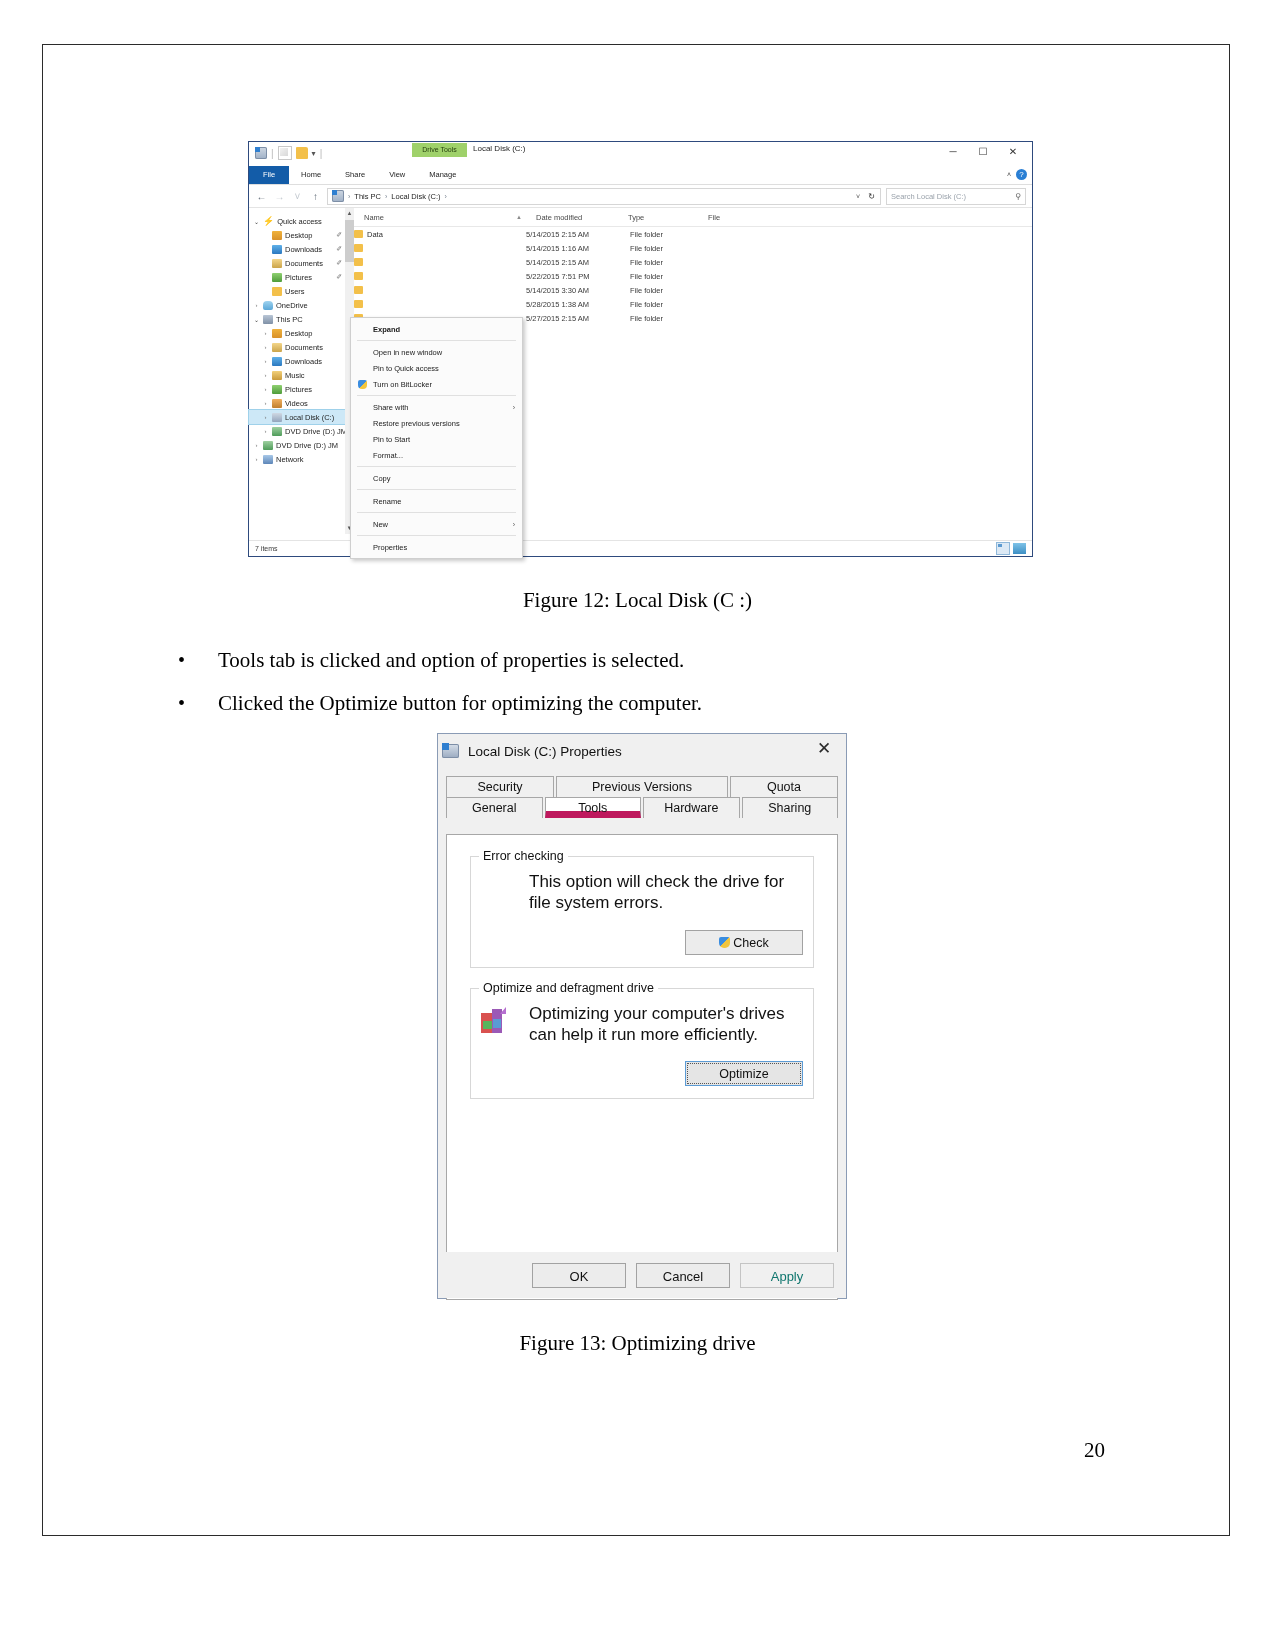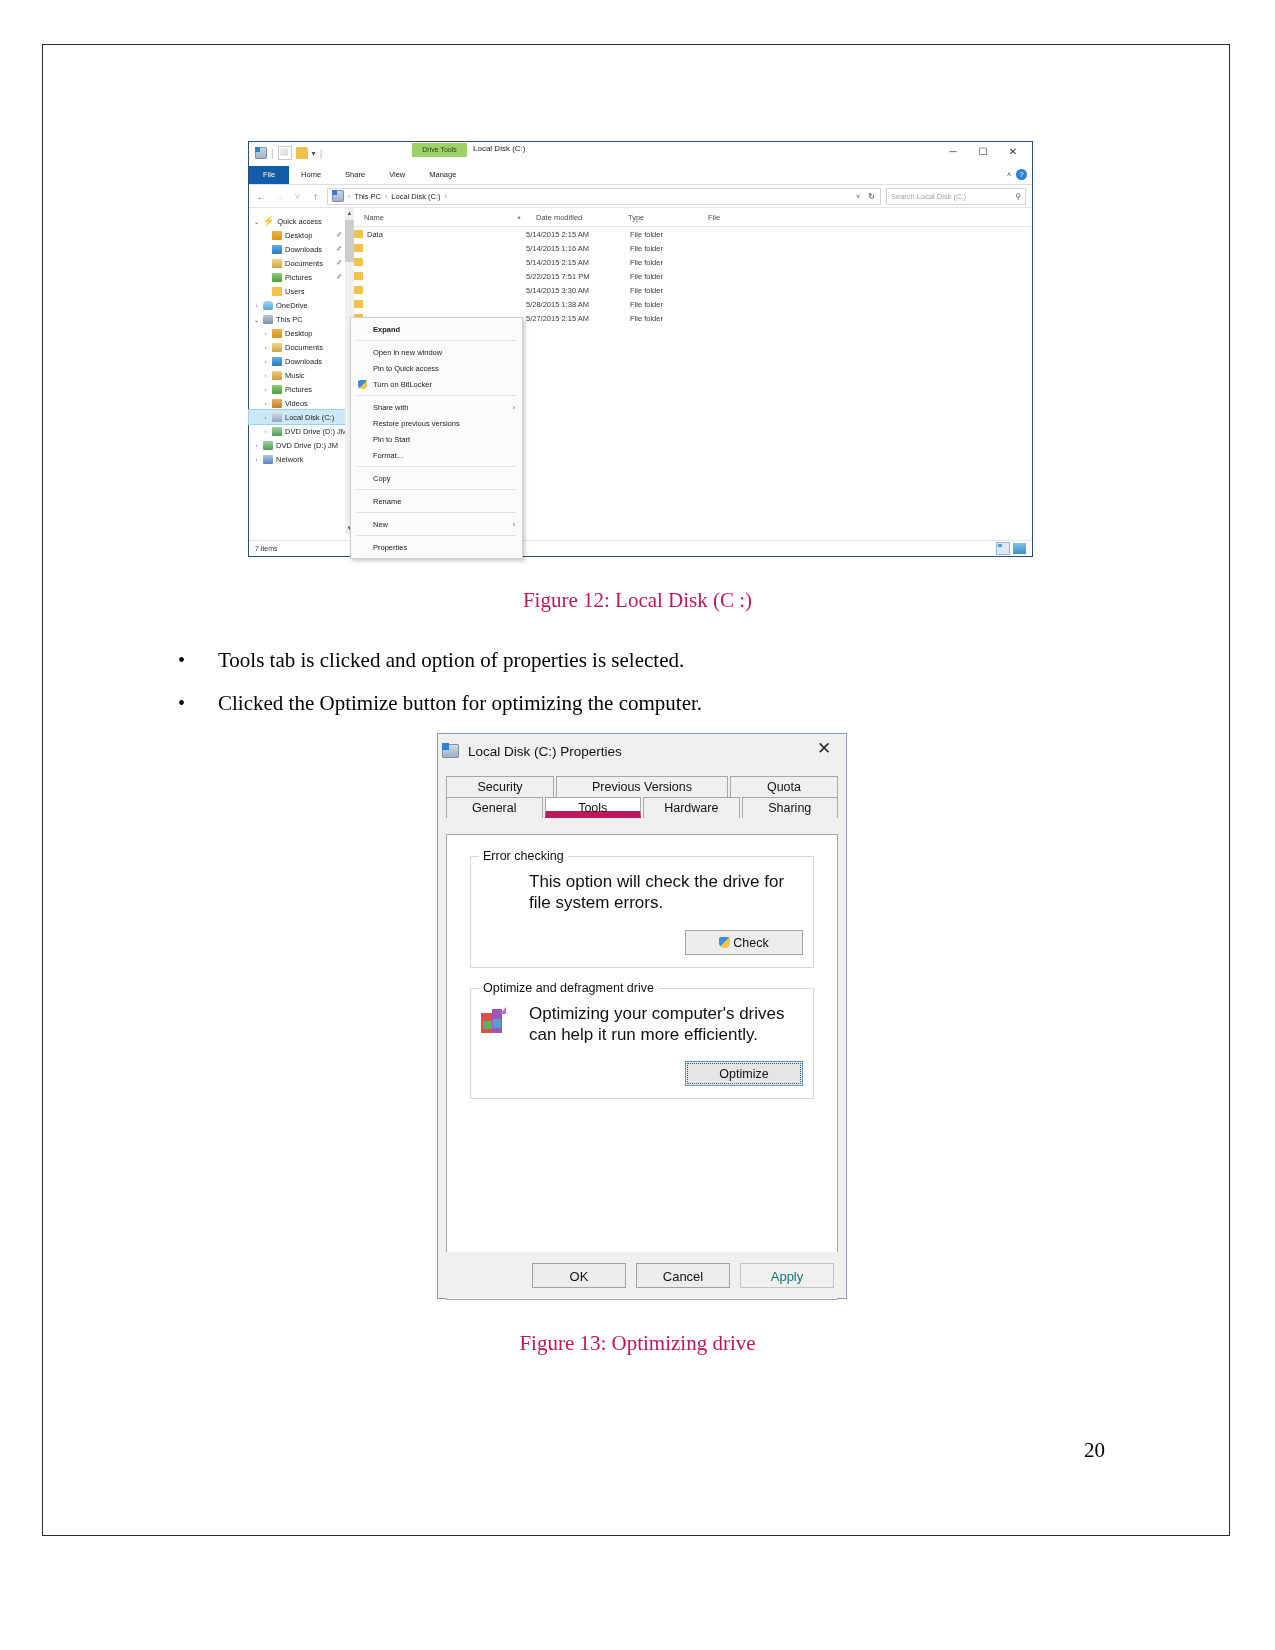--- a/index.html
+++ b/index.html
@@ -104,21 +104,21 @@
 
   .exp-status{height:14px;border-top:1px solid #e4e4e4;display:flex;align-items:center;
               justify-content:space-between;padding:0 6px;font-size:7px;color:#3a3a3a;}
   .view-btns{display:flex;gap:3px;align-items:center;}
   .vb{width:12px;height:11px;border:1px solid #bdbdbd;background:#fff;position:relative;}
   .vb.active{background:#dce9f5;border-color:#8fb8da;}
   .vb .g{position:absolute;left:1px;top:1px;width:4px;height:3px;background:#5c9ad1;}
   .vb2{width:13px;height:11px;background:linear-gradient(180deg,#7fc3e8,#3d8fc4);}
 
   
-  .fig-cap{position:absolute;width:100%;text-align:center;font-size:21px;color:#be185d;}
+  .fig-cap{position:absolute;width:100%;text-align:center;font-size:21px;color:#000000;}
   .bullets{position:absolute;left:178px;top:648px;width:900px;font-size:21px;color:#000;}
   .bullet{display:flex;align-items:flex-start;gap:0;margin-bottom:18px;}
   .bullet .dot{width:40px;text-align:left;font-size:20px;line-height:1.2;}
   .bullet .txt{line-height:1.2;}
   .pg-num{position:absolute;right:170px;top:1438px;font-size:21px;color:#000;}
 
   
   .dlg{position:absolute;left:437px;top:733px;width:410px;height:566px;background:#f0f0f0;
        border:1px solid #8a9bb5;box-sizing:border-box;font-family:"Liberation Sans",sans-serif;color:#111;}
   .dlg-title{height:34px;display:flex;align-items:center;padding:0 4px;gap:9px;background:#f0f0f0;position:relative;}

